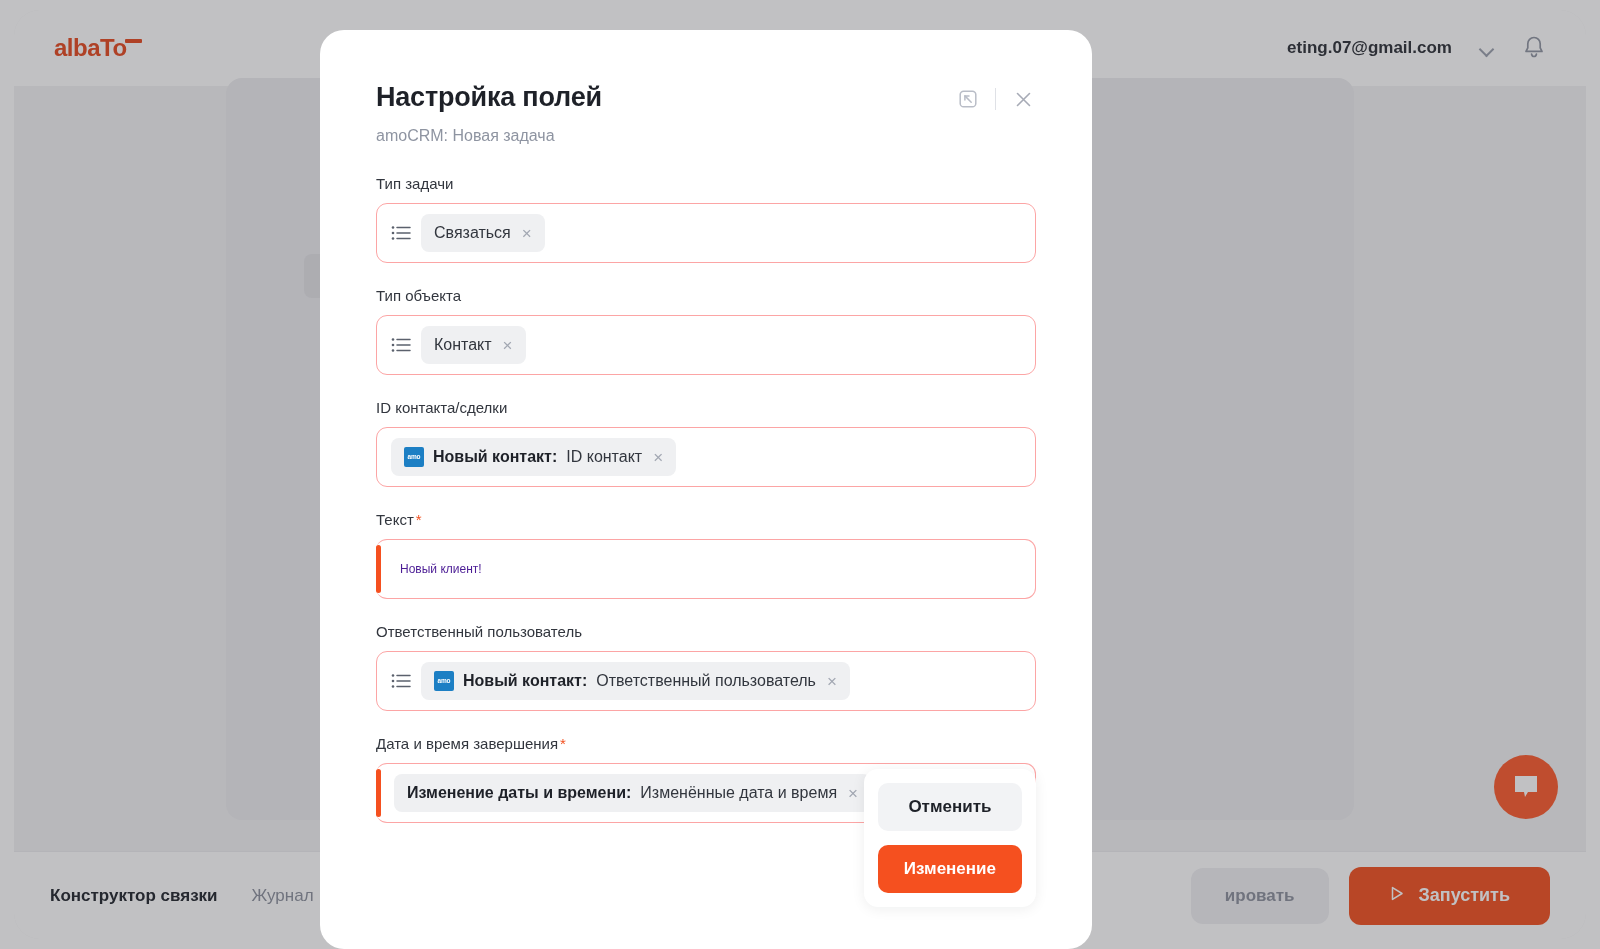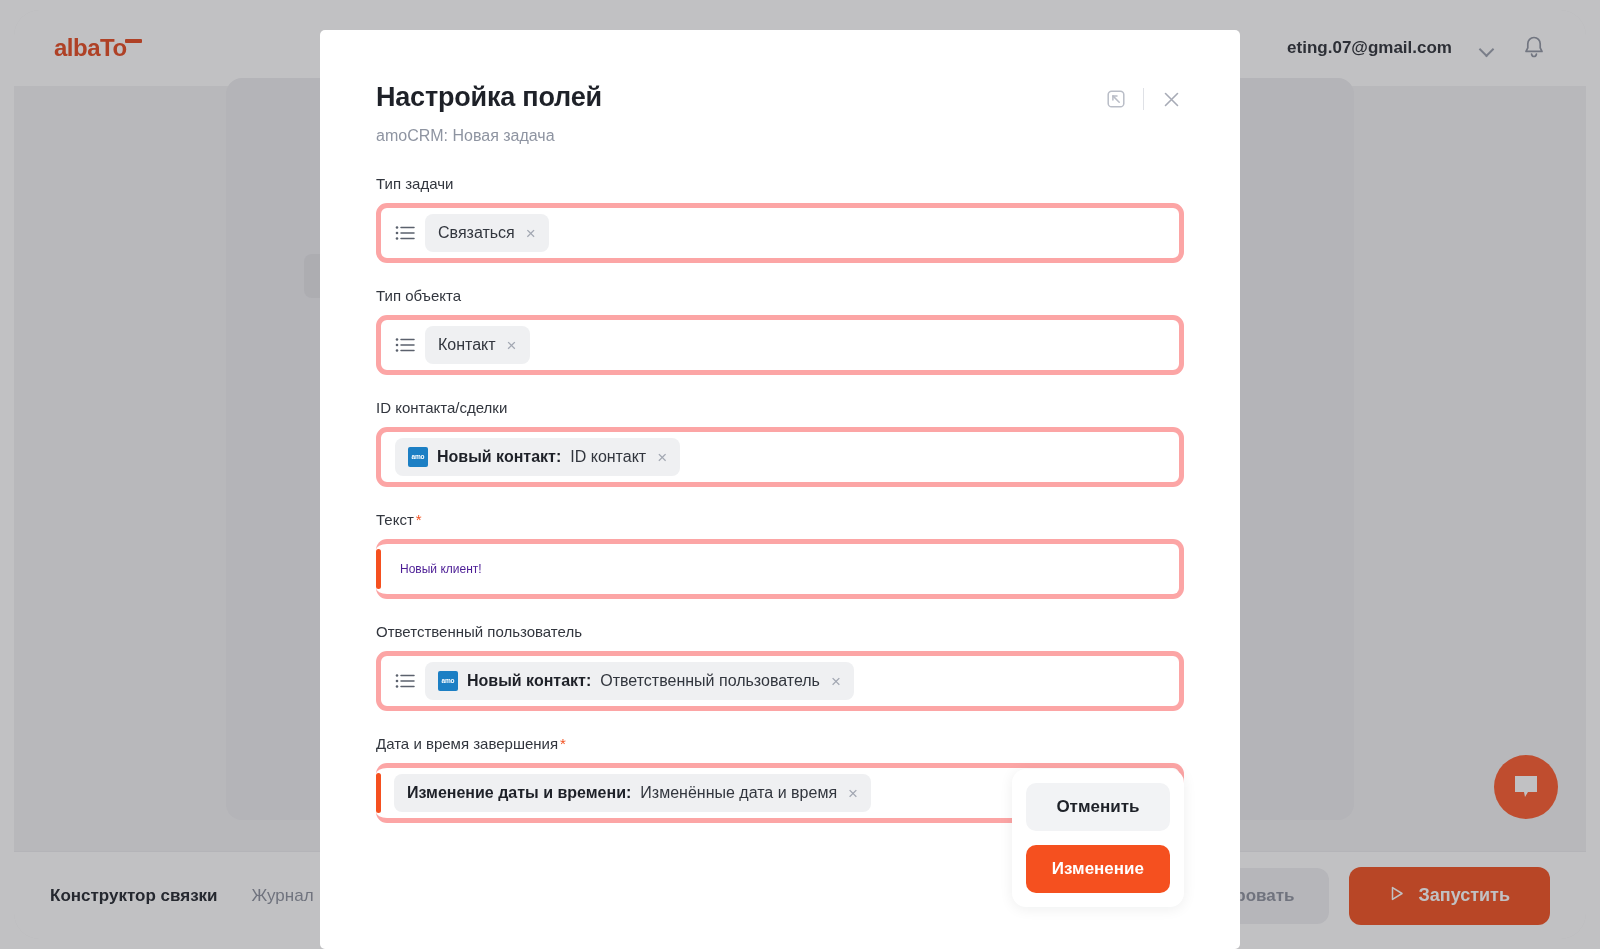--- a/index.html
+++ b/index.html
@@ -208,24 +208,24 @@
     inset: 0;
     background: rgba(51, 51, 55, 0.30);
     z-index: 50;
   }
 
   
   .modal {
     position: absolute;
     left: 320px;
     top: 30px;
-    width: 920px;
+    width: 772px;
     height: 919px;
     background: #ffffff;
-    border-radius: 5px;
+    border-radius: 24px;
     z-index: 60;
     padding: 52px 56px 0 56px;
     overflow: hidden;
   }
 
   .modal-head {
     display: flex;
     align-items: flex-start;
   }
   .modal-title {
@@ -266,21 +266,21 @@
   .field-label {
     font-size: 15px;
     color: #32363e;
     margin-bottom: 11px;
   }
   .req { color: #F2501F; margin-left: 2px; }
 
   .field-box {
     position: relative;
     min-height: 60px;
-    border: 5px solid #fca5a5;
+    border: 1px solid #fca5a5;
     border-radius: 11px;
     background: #ffffff;
     display: flex;
     align-items: center;
     padding: 0 14px;
     gap: 10px;
   }
   .field-box.accent { border-left: none; padding-left: 18px; }
   .field-box.accent::before {
     content: "";

